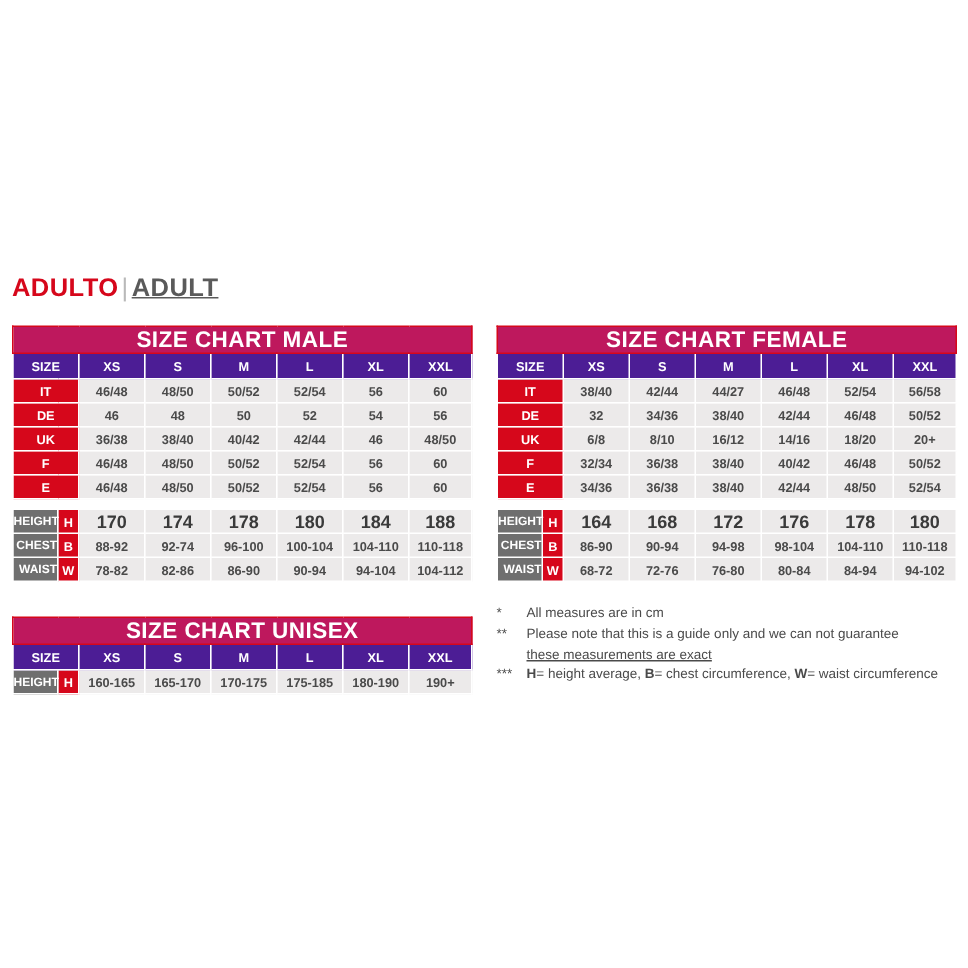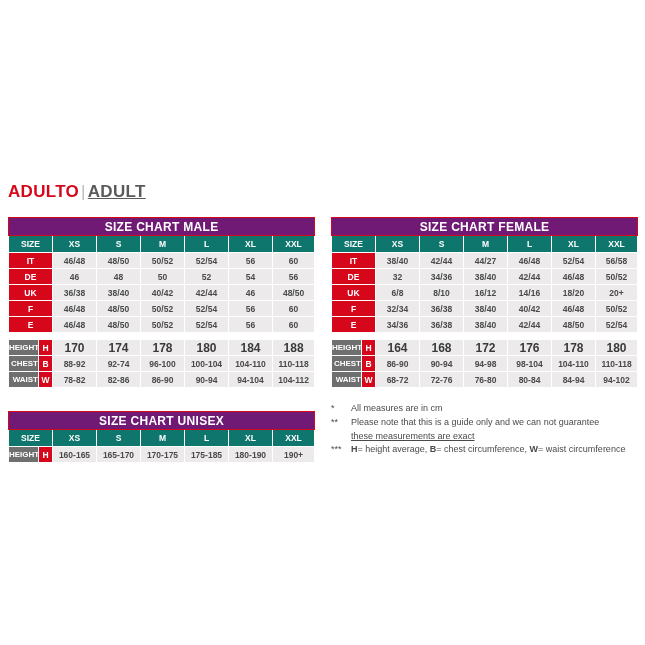--- a/index.html
+++ b/index.html
@@ -46,30 +46,30 @@
     text-align: center;
     vertical-align: middle;
     font-size: 8.5px;
     font-weight: bold;
     color: #4a4a4a;
     padding: 0;
     height: 15px;
     background: #eceaea;
   }
   .tbl .hdr-band {
-    background: #701a75;
-    color: #ffffff;
-    font-size: 12px;
+    background: #be185d;
+    color: #ffffff;
+    font-size: 15px;
     font-weight: bold;
     letter-spacing: 0.3px;
     height: 17px;
     border: 1px solid #d6071b;
   }
   .tbl .col-head {
-    background: #0f766e;
+    background: #4c1d95;
     color: #ffffff;
     font-size: 8.5px;
     font-weight: bold;
     height: 16px;
   }
   .tbl .rowlbl {
     background: #d6071b;
     color: #ffffff;
     font-size: 8.5px;
     font-weight: bold;

